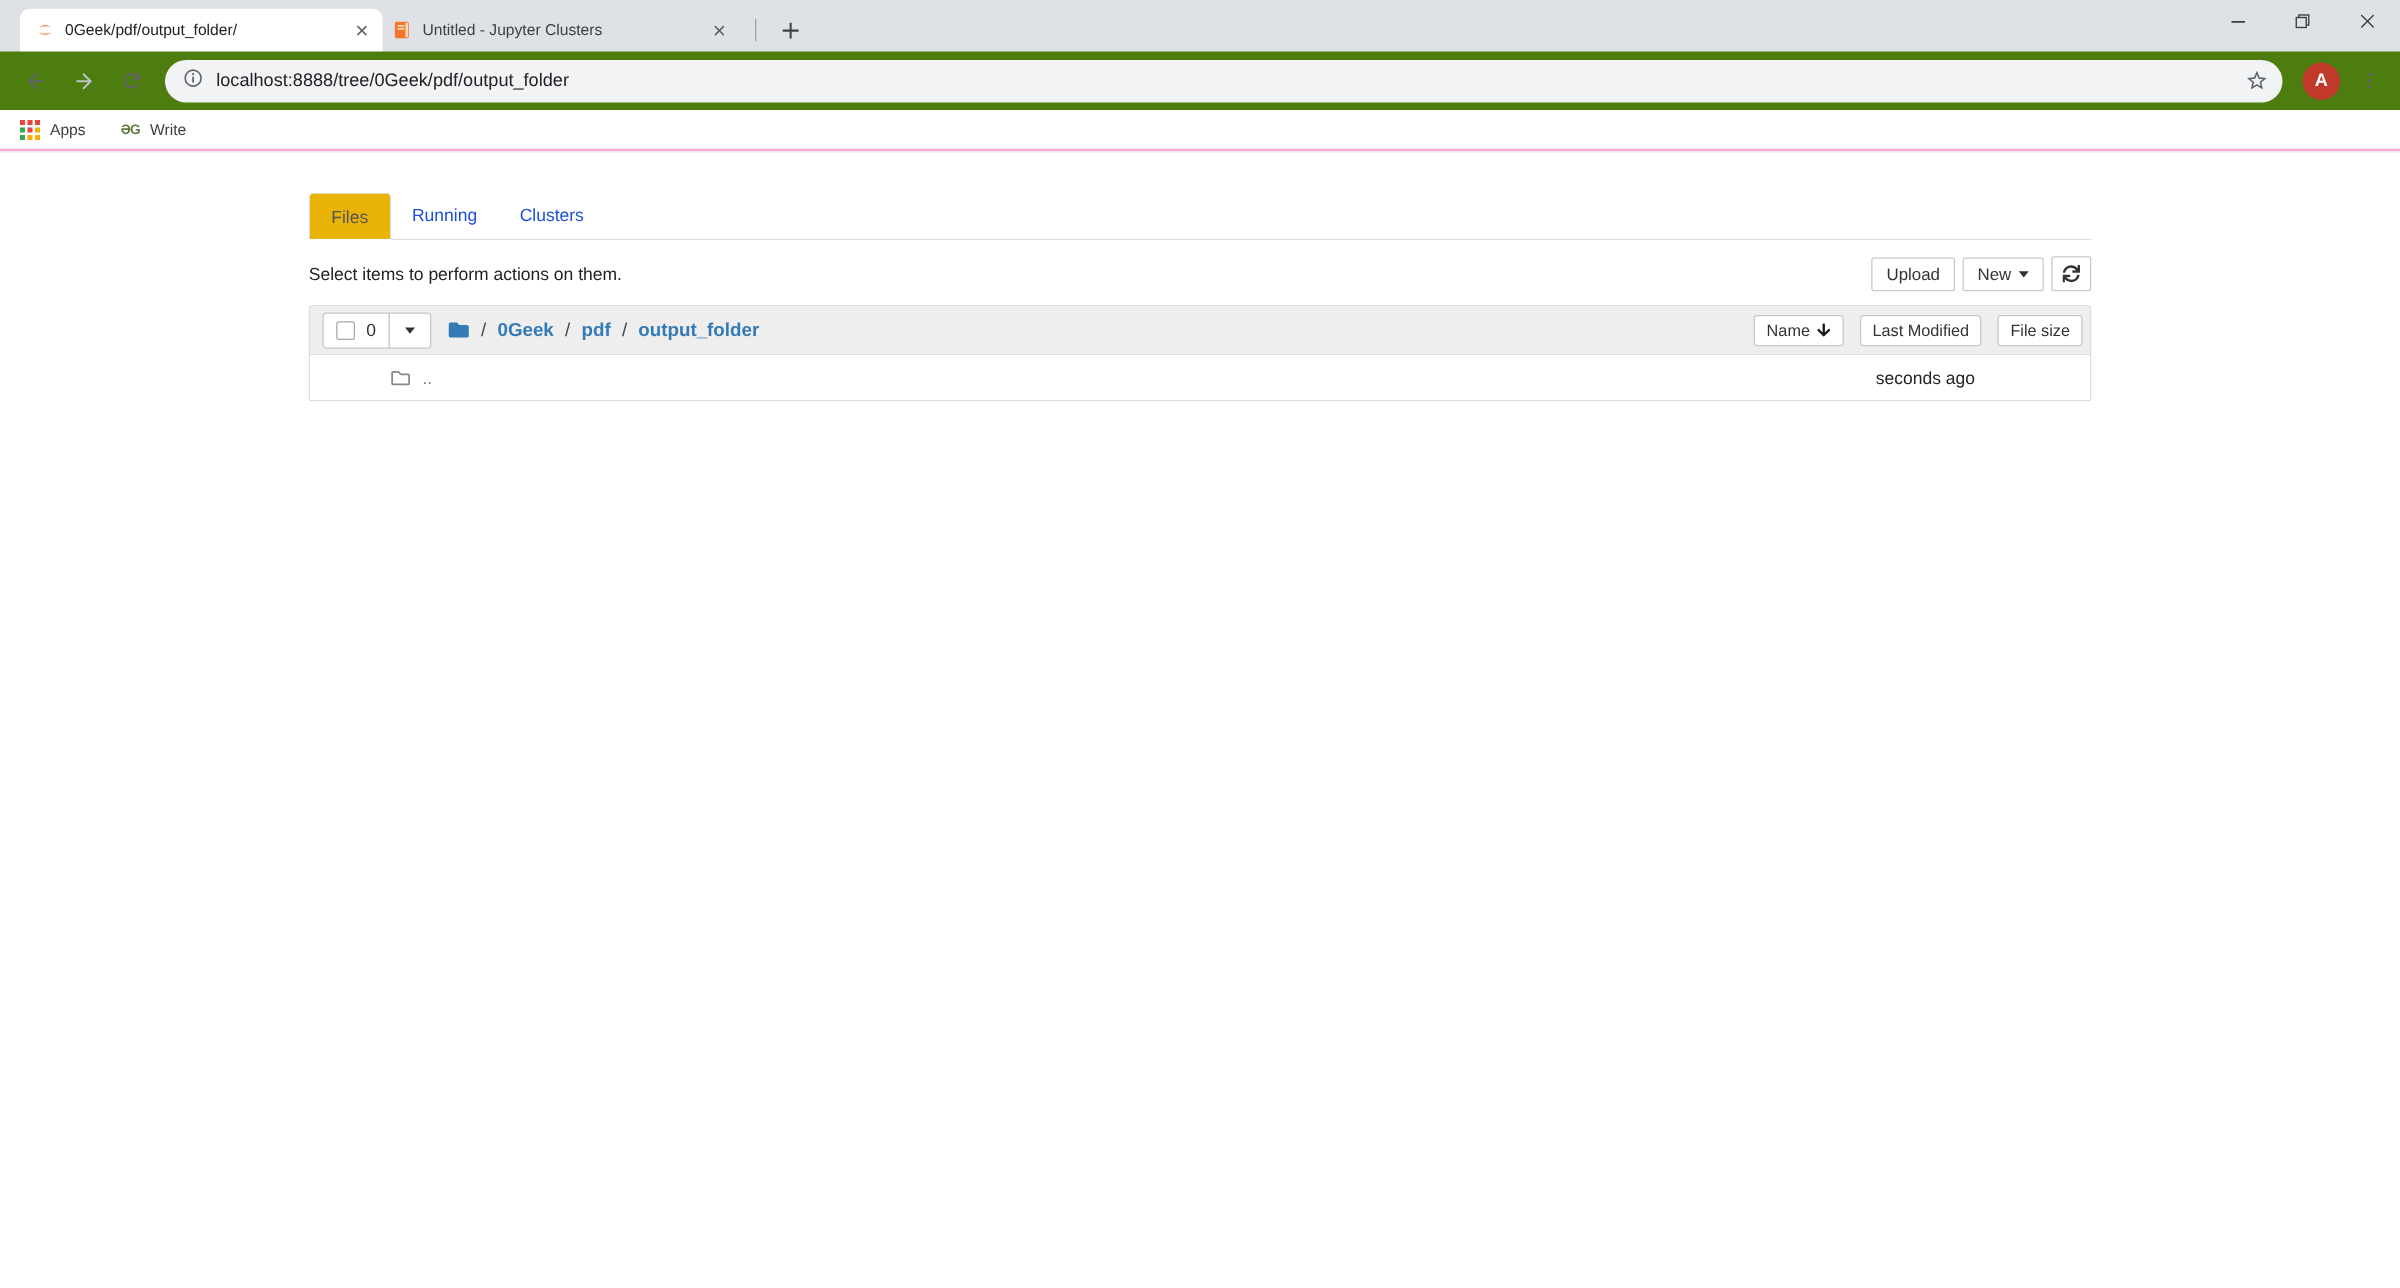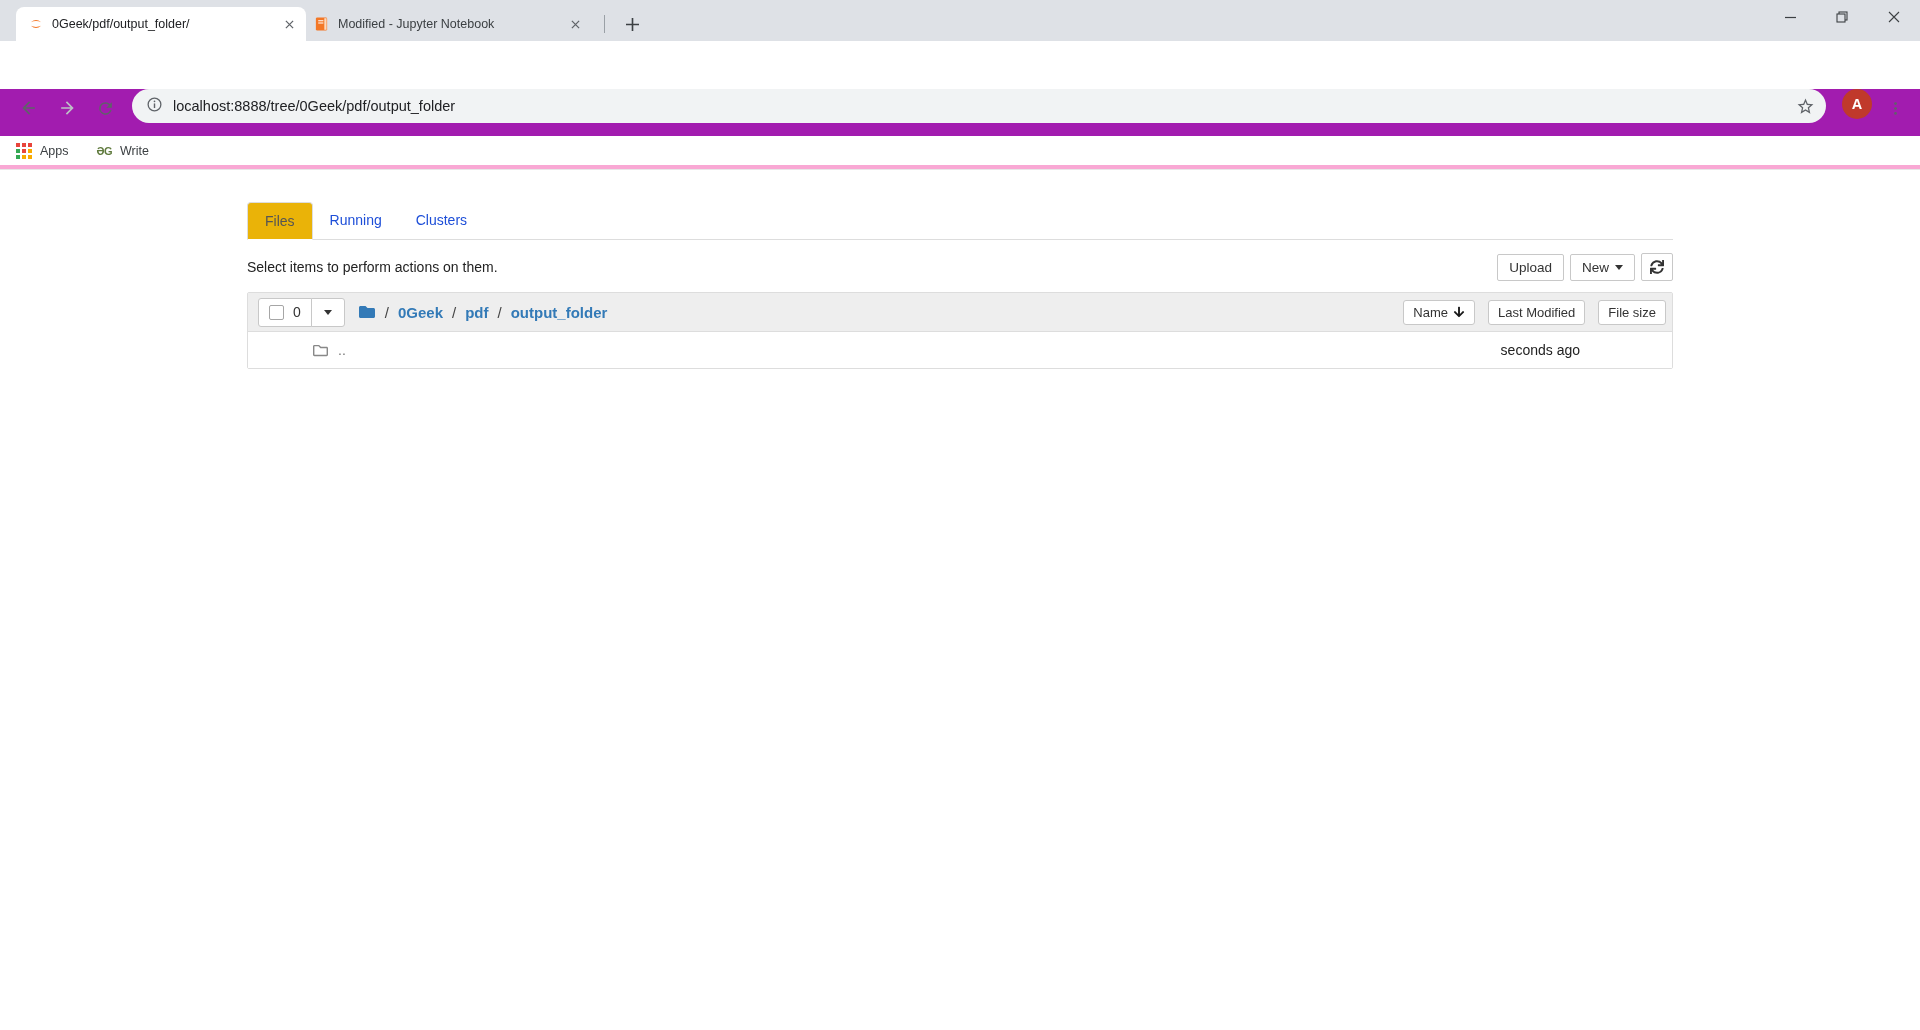--- a/index.html
+++ b/index.html
@@ -15,33 +15,33 @@
   .tab .favicon { width:16px; height:16px; flex:0 0 16px; margin-right:8px; }
   .tab .tab-title { flex:1; white-space:nowrap; overflow:hidden; }
   .tab-close { width:18px; height:18px; border-radius:50%; display:flex;
     align-items:center; justify-content:center; color:#5F6368; }
   .tab-divider { position:absolute; left:604px; top:15px; width:1px; height:18px; background:#9AA0A6; }
   .newtab-btn { position:absolute; left:618px; top:10px; width:28px; height:28px;
     border-radius:50%; display:flex; align-items:center; justify-content:center; }
   .win-controls { position:absolute; right:0; top:0; height:34px; display:flex; }
   .win-btn { width:52px; height:34px; display:flex; align-items:center; justify-content:center; }
 
-  .toolbar { height:47px; background:#a21caf; display:flex; padding:0 10px;margin-top:48px; }
+  .toolbar { height:47px; background:#4d7c0f; display:flex; align-items:center; padding:0 10px; }
   .nav-icon { width:38px; height:38px; border-radius:50%; display:flex;
     align-items:center; justify-content:center; flex:0 0 auto; }
   .omnibox { flex:1; height:34px; background:#F1F3F4; border-radius:17px; display:flex;
     align-items:center; padding:0 6px 0 14px; margin:0 8px; min-width:0; }
   .omnibox .url { flex:1; font-size:14.5px; color:#202124; margin-left:10px;
     white-space:nowrap; overflow:hidden; }
   .avatar { width:30px; height:30px; border-radius:50%; background:#C0392B; color:#fff;
     display:flex; align-items:center; justify-content:center; font-size:14.5px;
     font-weight:bold; margin:0 8px; flex:0 0 auto; }
 
   .bookmarks { height:33px; background:#fff; display:flex; align-items:center;
-    padding:0 16px; border-bottom:4px solid #f9a8d4; }
+    padding:0 16px; border-bottom:2px solid #f9a8d4; }
   .bm-item { display:flex; align-items:center; gap:8px; margin-right:28px;
     font-size:12.5px; color:#3C4043; }
   .apps-grid { display:grid; grid-template-columns:repeat(3,4px); grid-gap:2px; }
   .apps-grid span { width:4px; height:4px; }
   .ag-r { background:#E8453C; } .ag-g { background:#34A853; } .ag-o { background:#F9AB00; }
   .write-glyph { font-size:11px; font-weight:bold; color:#5F7A3D; letter-spacing:-0.5px; }
 
   
   .page { background:#fff; }
   .container { width:1426px; margin:0 auto; }
@@ -122,21 +122,21 @@
     </span>
   </div>
   <div class="tab inactive">
     <span class="favicon">
       <svg width="15" height="16" viewBox="0 0 16 16">
         <rect x="2" y="1" width="12" height="14" rx="1.5" fill="#F37726"></rect>
         <rect x="11" y="1.8" width="2.4" height="12.4" fill="#FCD9BD"></rect>
         <path d="M4.5 4.5 H10 M4.5 7 H10" stroke="#fff" stroke-width="1.1"></path>
       </svg>
     </span>
-    <span class="tab-title">Modified - Jupyter Notebook</span>
+    <span class="tab-title">Untitled - Jupyter Clusters</span>
     <span class="tab-close">
       <svg width="9" height="9" viewBox="0 0 10 10">
           <path d="M1 1 L9 9 M9 1 L1 9" stroke="#5F6368" stroke-width="1.4"></path>
         </svg>
     </span>
   </div>
   <div class="tab-divider"></div>
   <div class="newtab-btn">
     <svg width="13" height="13" viewBox="0 0 12 12">
         <path d="M6 0 V12 M0 6 H12" stroke="#3C4043" stroke-width="1.5"></path>

